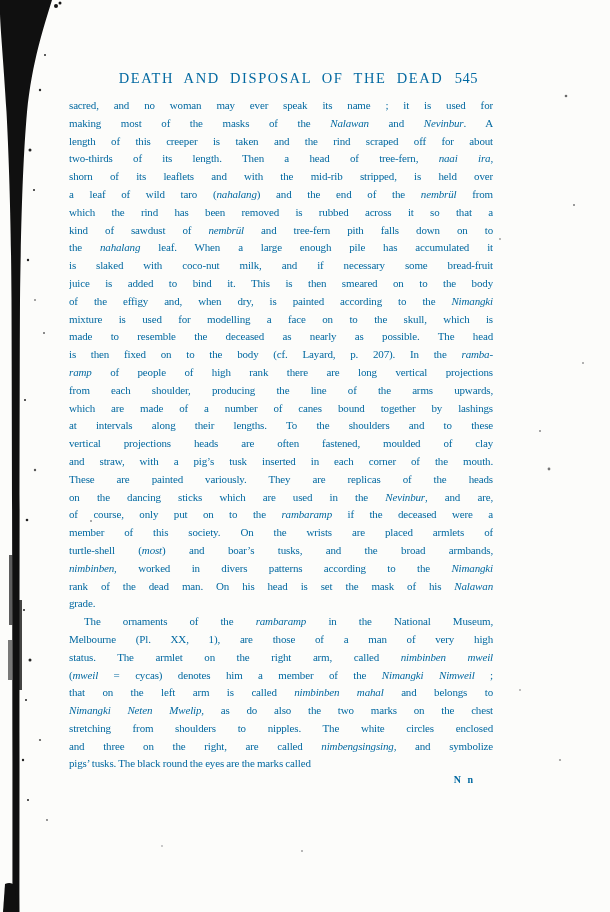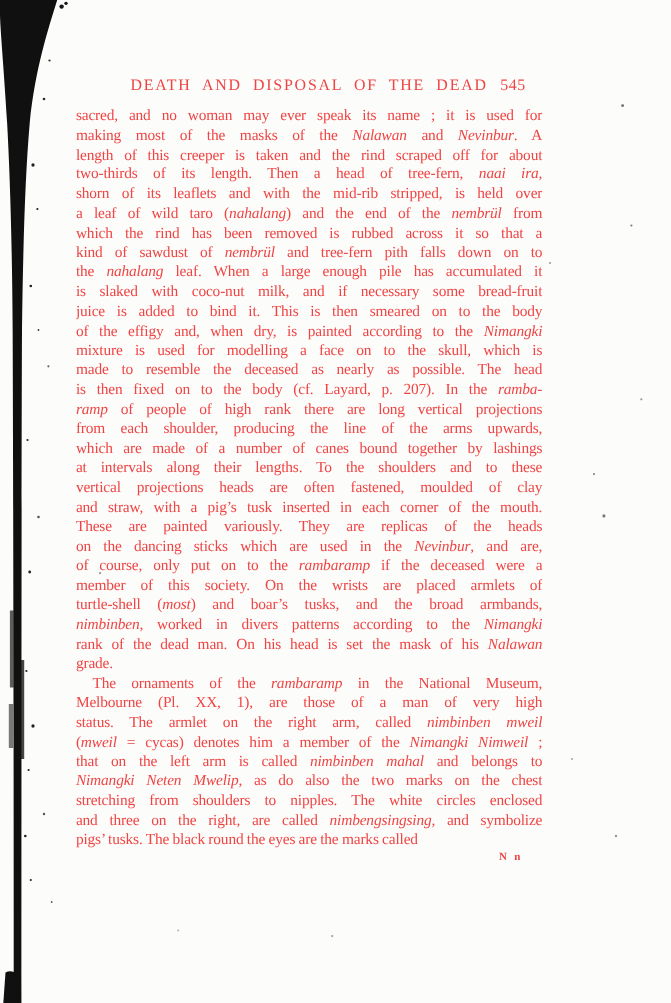--- a/index.html
+++ b/index.html
@@ -2,21 +2,21 @@
 <html><head>
 <meta charset="utf-8">
 <style>
   html,body { margin:0; padding:0; background:#ffffff; }
   .page {
     position:relative;
     width:610px; height:912px;
     background:#fcfcfa;
     overflow:hidden;
     font-family:"Liberation Serif","DejaVu Serif",serif;
-    color:#ef4444;
+    color:#0369a1;
   }
   .binding, .noise {
     position:absolute; top:0; left:0; pointer-events:none;
   }
   .noise { width:610px; height:912px; }
   .content {
     position:absolute; left:69px; top:0; width:424px;
   }
   .running-head {
     position:relative; margin-top:70px; height:18px;
@@ -26,21 +26,21 @@
     font-size:14.5px; letter-spacing:1.6px; word-spacing:5px;
     white-space:nowrap;
   }
   .folio {
     position:absolute; right:15px; top:0;
     font-size:14.5px; letter-spacing:0.5px;
   }
   .body-text { margin-top:9px; }
   .line {
     height:17.8px; line-height:17.8px;
-    font-size:14px; letter-spacing:-0.15px; word-spacing:-0.3px;
+    font-size:11px; letter-spacing:-0.15px; word-spacing:-0.3px;
     text-align:justify;
     overflow:hidden;
   }
   
   .line.j::after { content:""; display:inline-block; width:100%; height:0; }
   .line.indent { text-indent:15px; }
   .line i { font-style:italic; }
   .signature {
     margin-top:1px; text-align:right; padding-right:18px;
     font-size:10px; letter-spacing:2px; font-weight:600;

